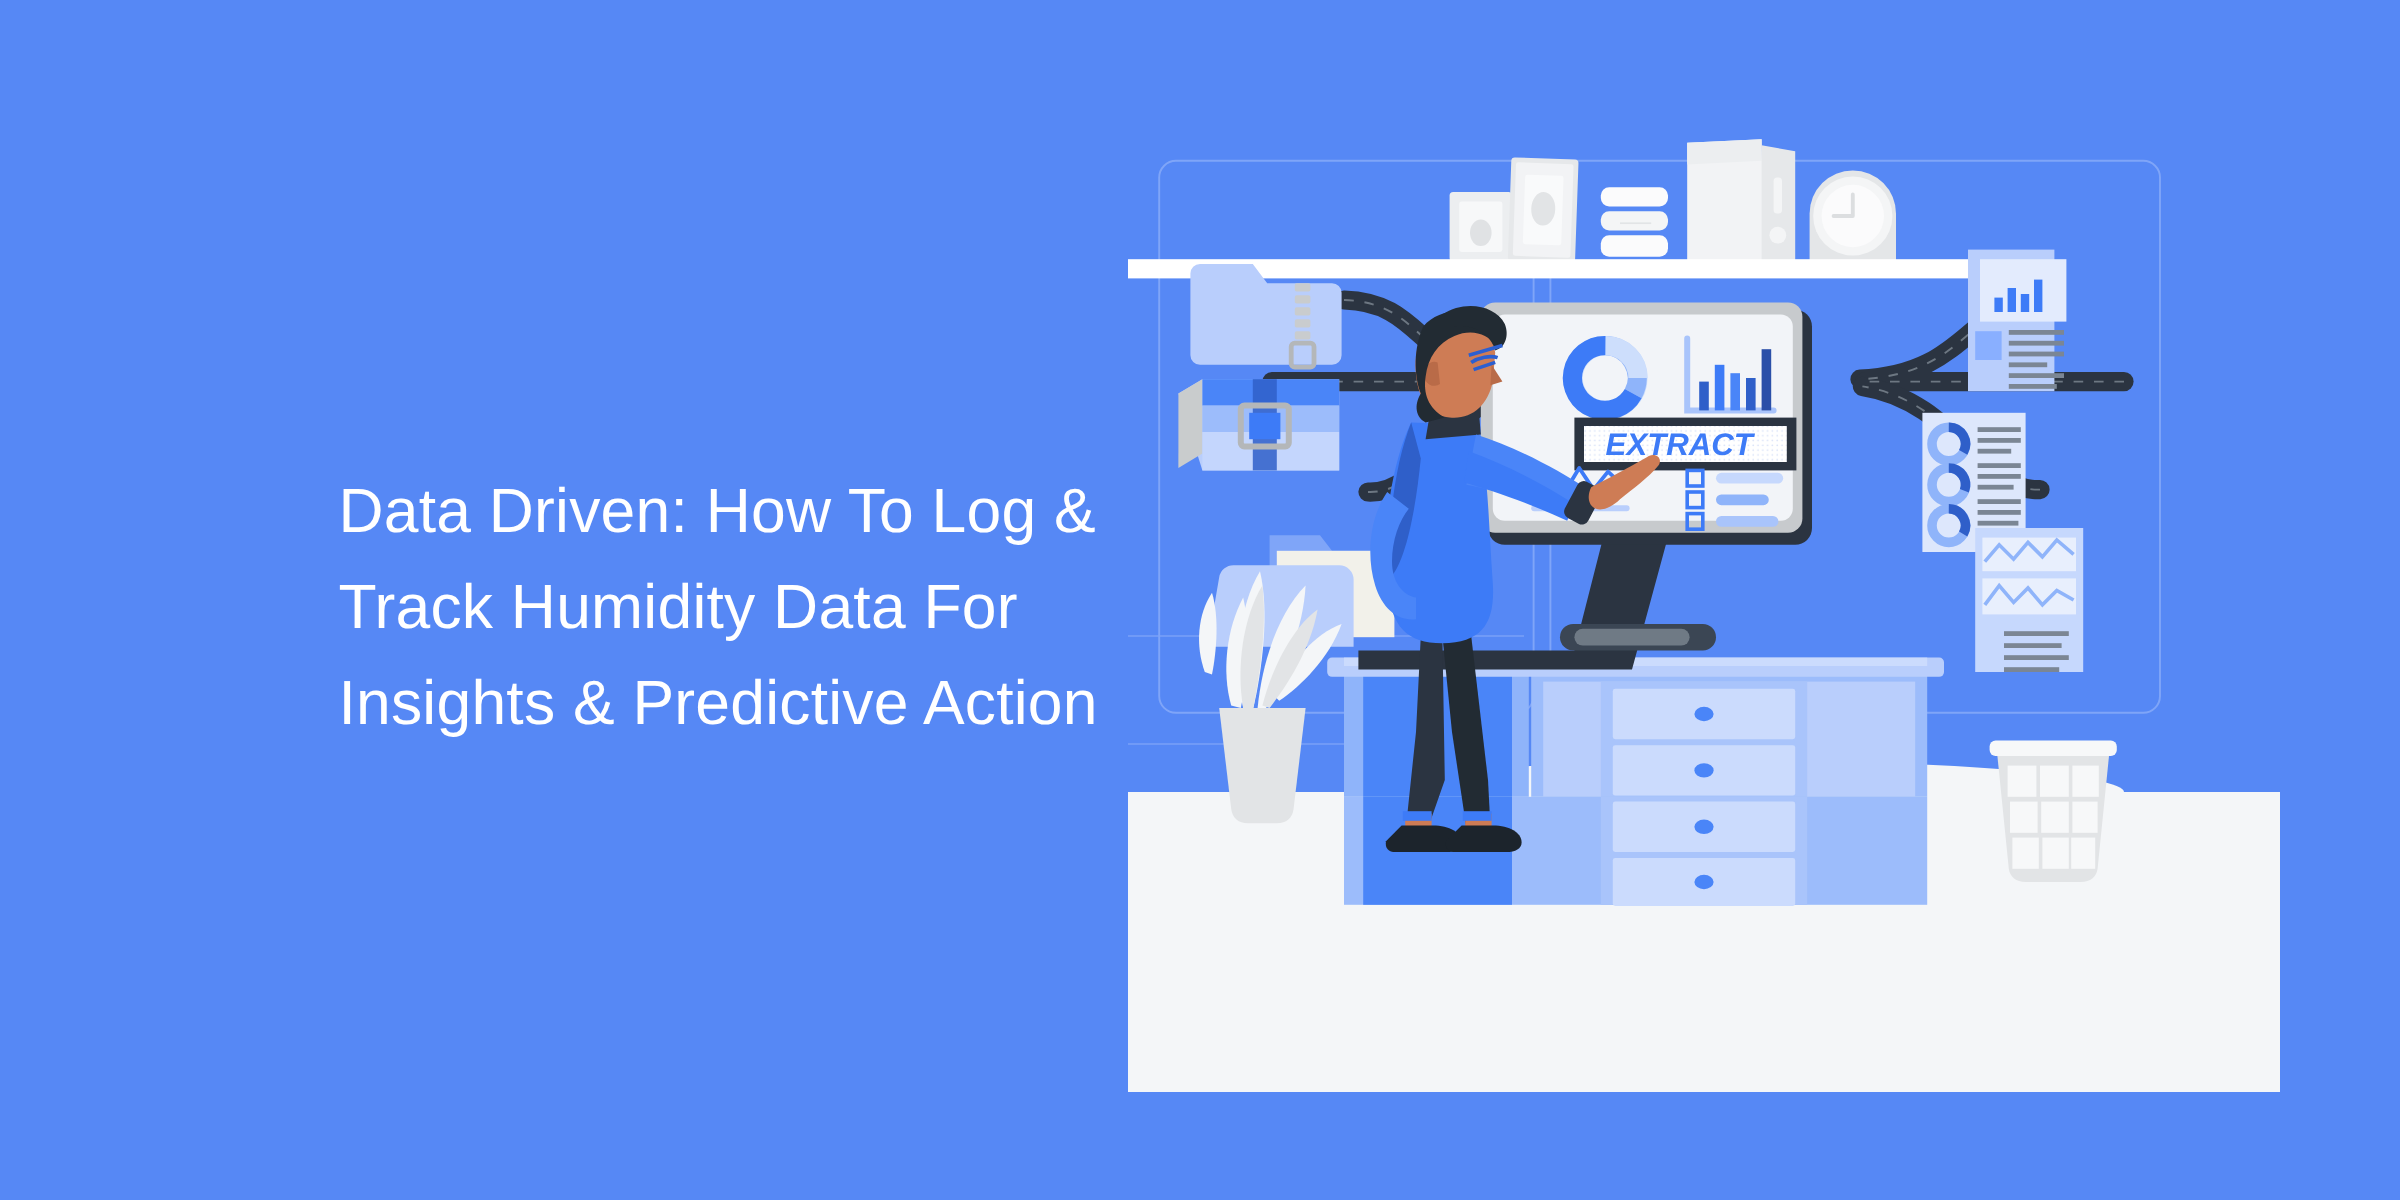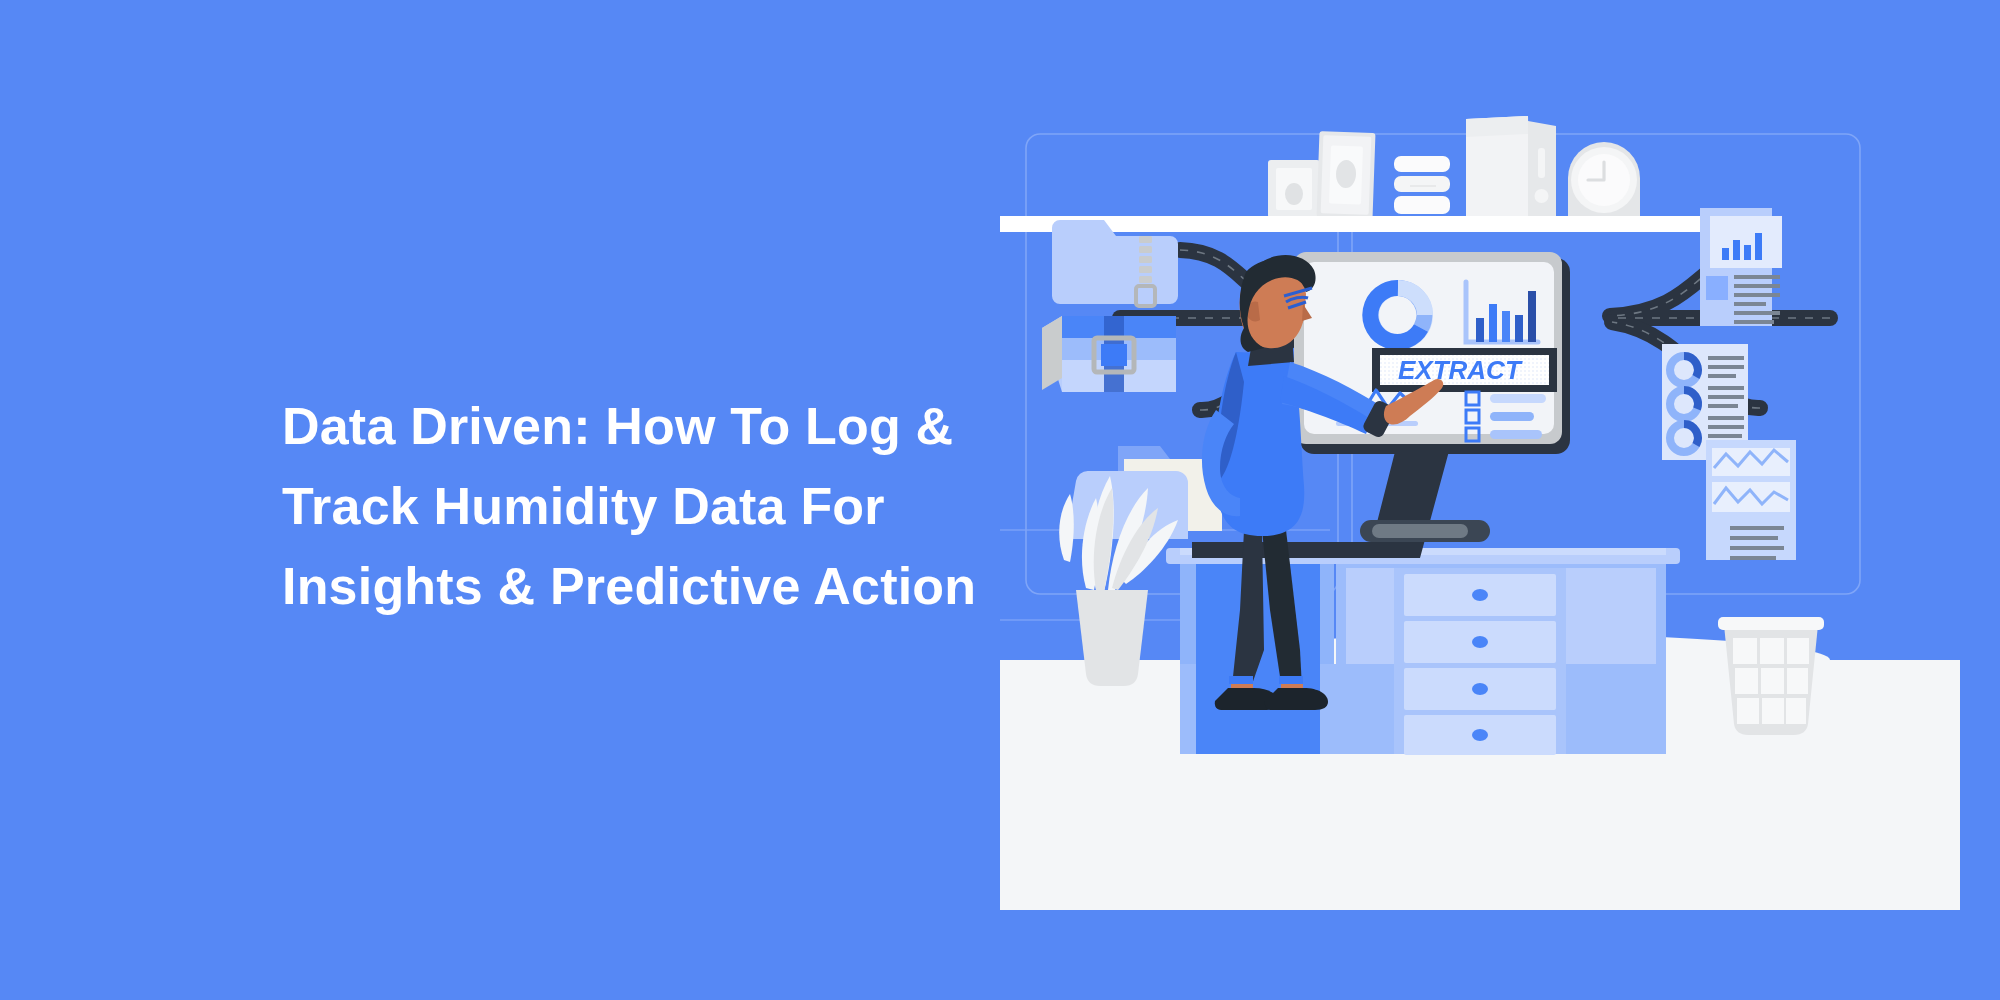--- a/index.html
+++ b/index.html
@@ -13,27 +13,27 @@
 
   
   .headline {
     position:absolute;
     left:282px;
     top:386px;
     width:720px;
     color:#ffffff;
     font-size:52px;
     line-height:80px;
-    font-weight:700;
+    font-weight:400;
     letter-spacing:0.2px;
     white-space:pre-line;
   }
 
   
-  .illo { position:absolute; left:1000px; top:90px; width:960px; height:820px; }
+  .illo { position:absolute; left:940px; top:90px; width:960px; height:820px; }
   .illo svg { display:block; width:960px; height:820px; }
 </style>
 </head>
 <body style="background: rgb(86, 136, 245);">
 
 <div id="stage">
 
   <h1 class="headline">Data Driven: How To Log &amp;
 Track Humidity Data For
 Insights &amp; Predictive Action</h1>

